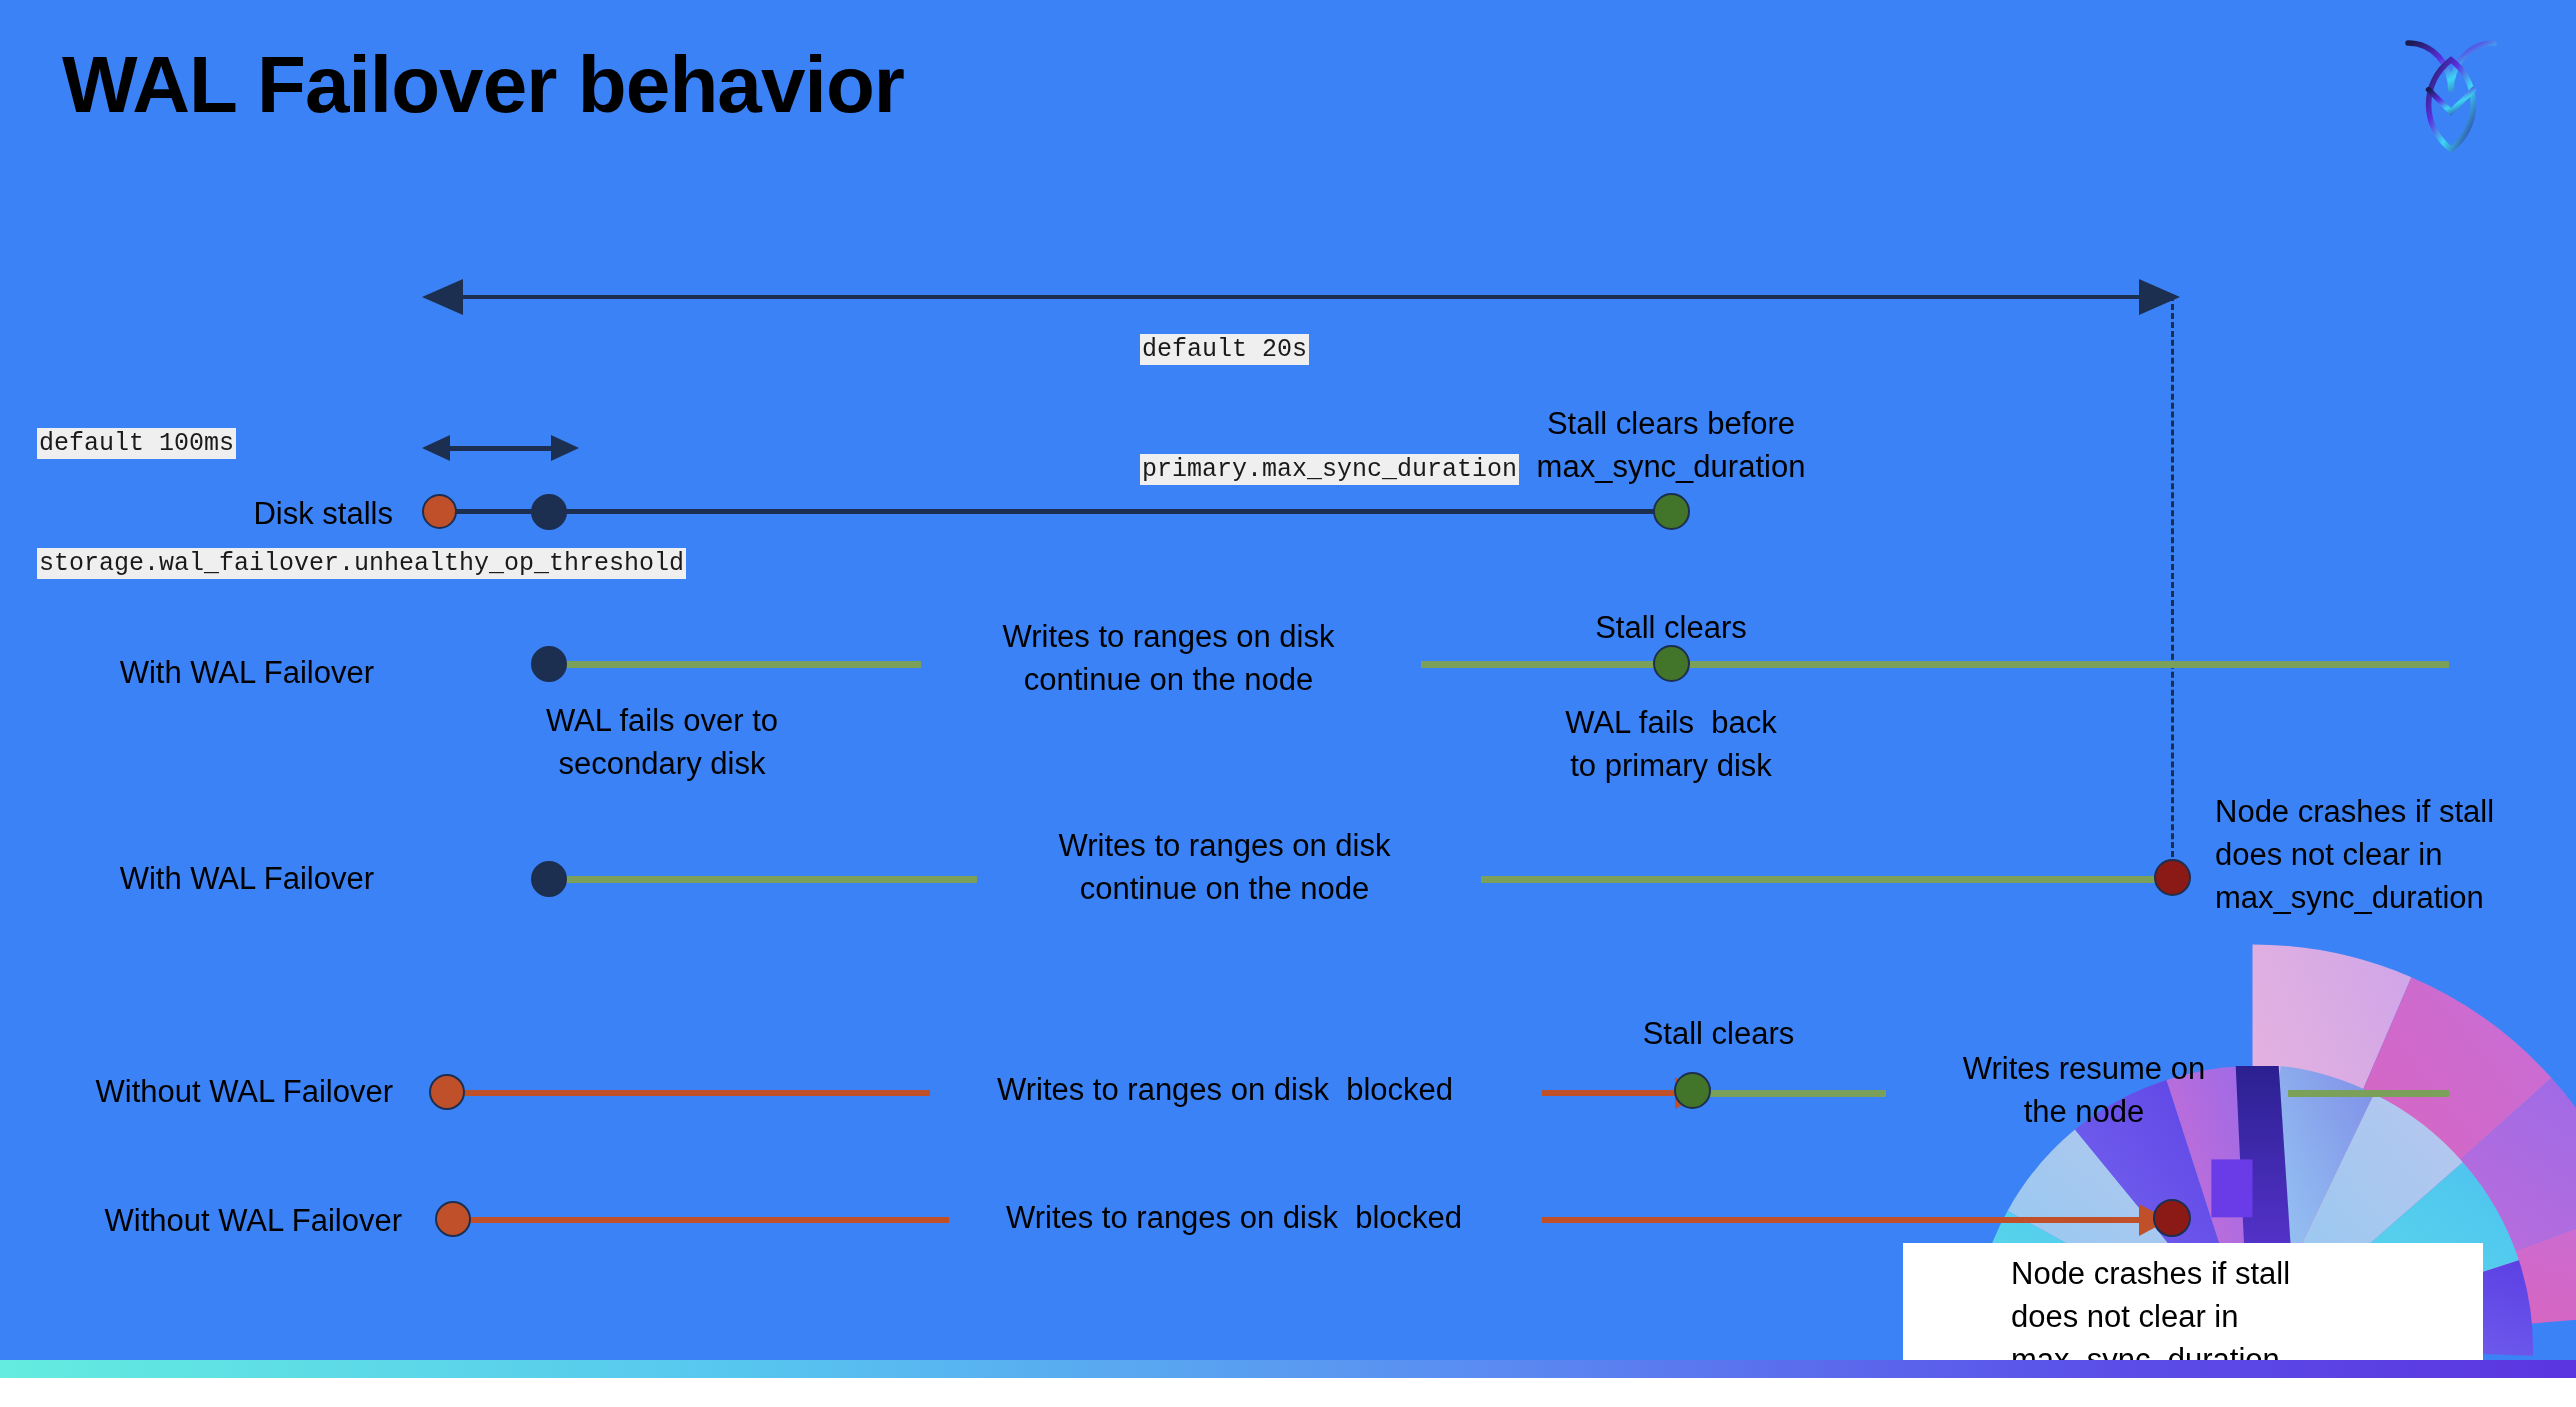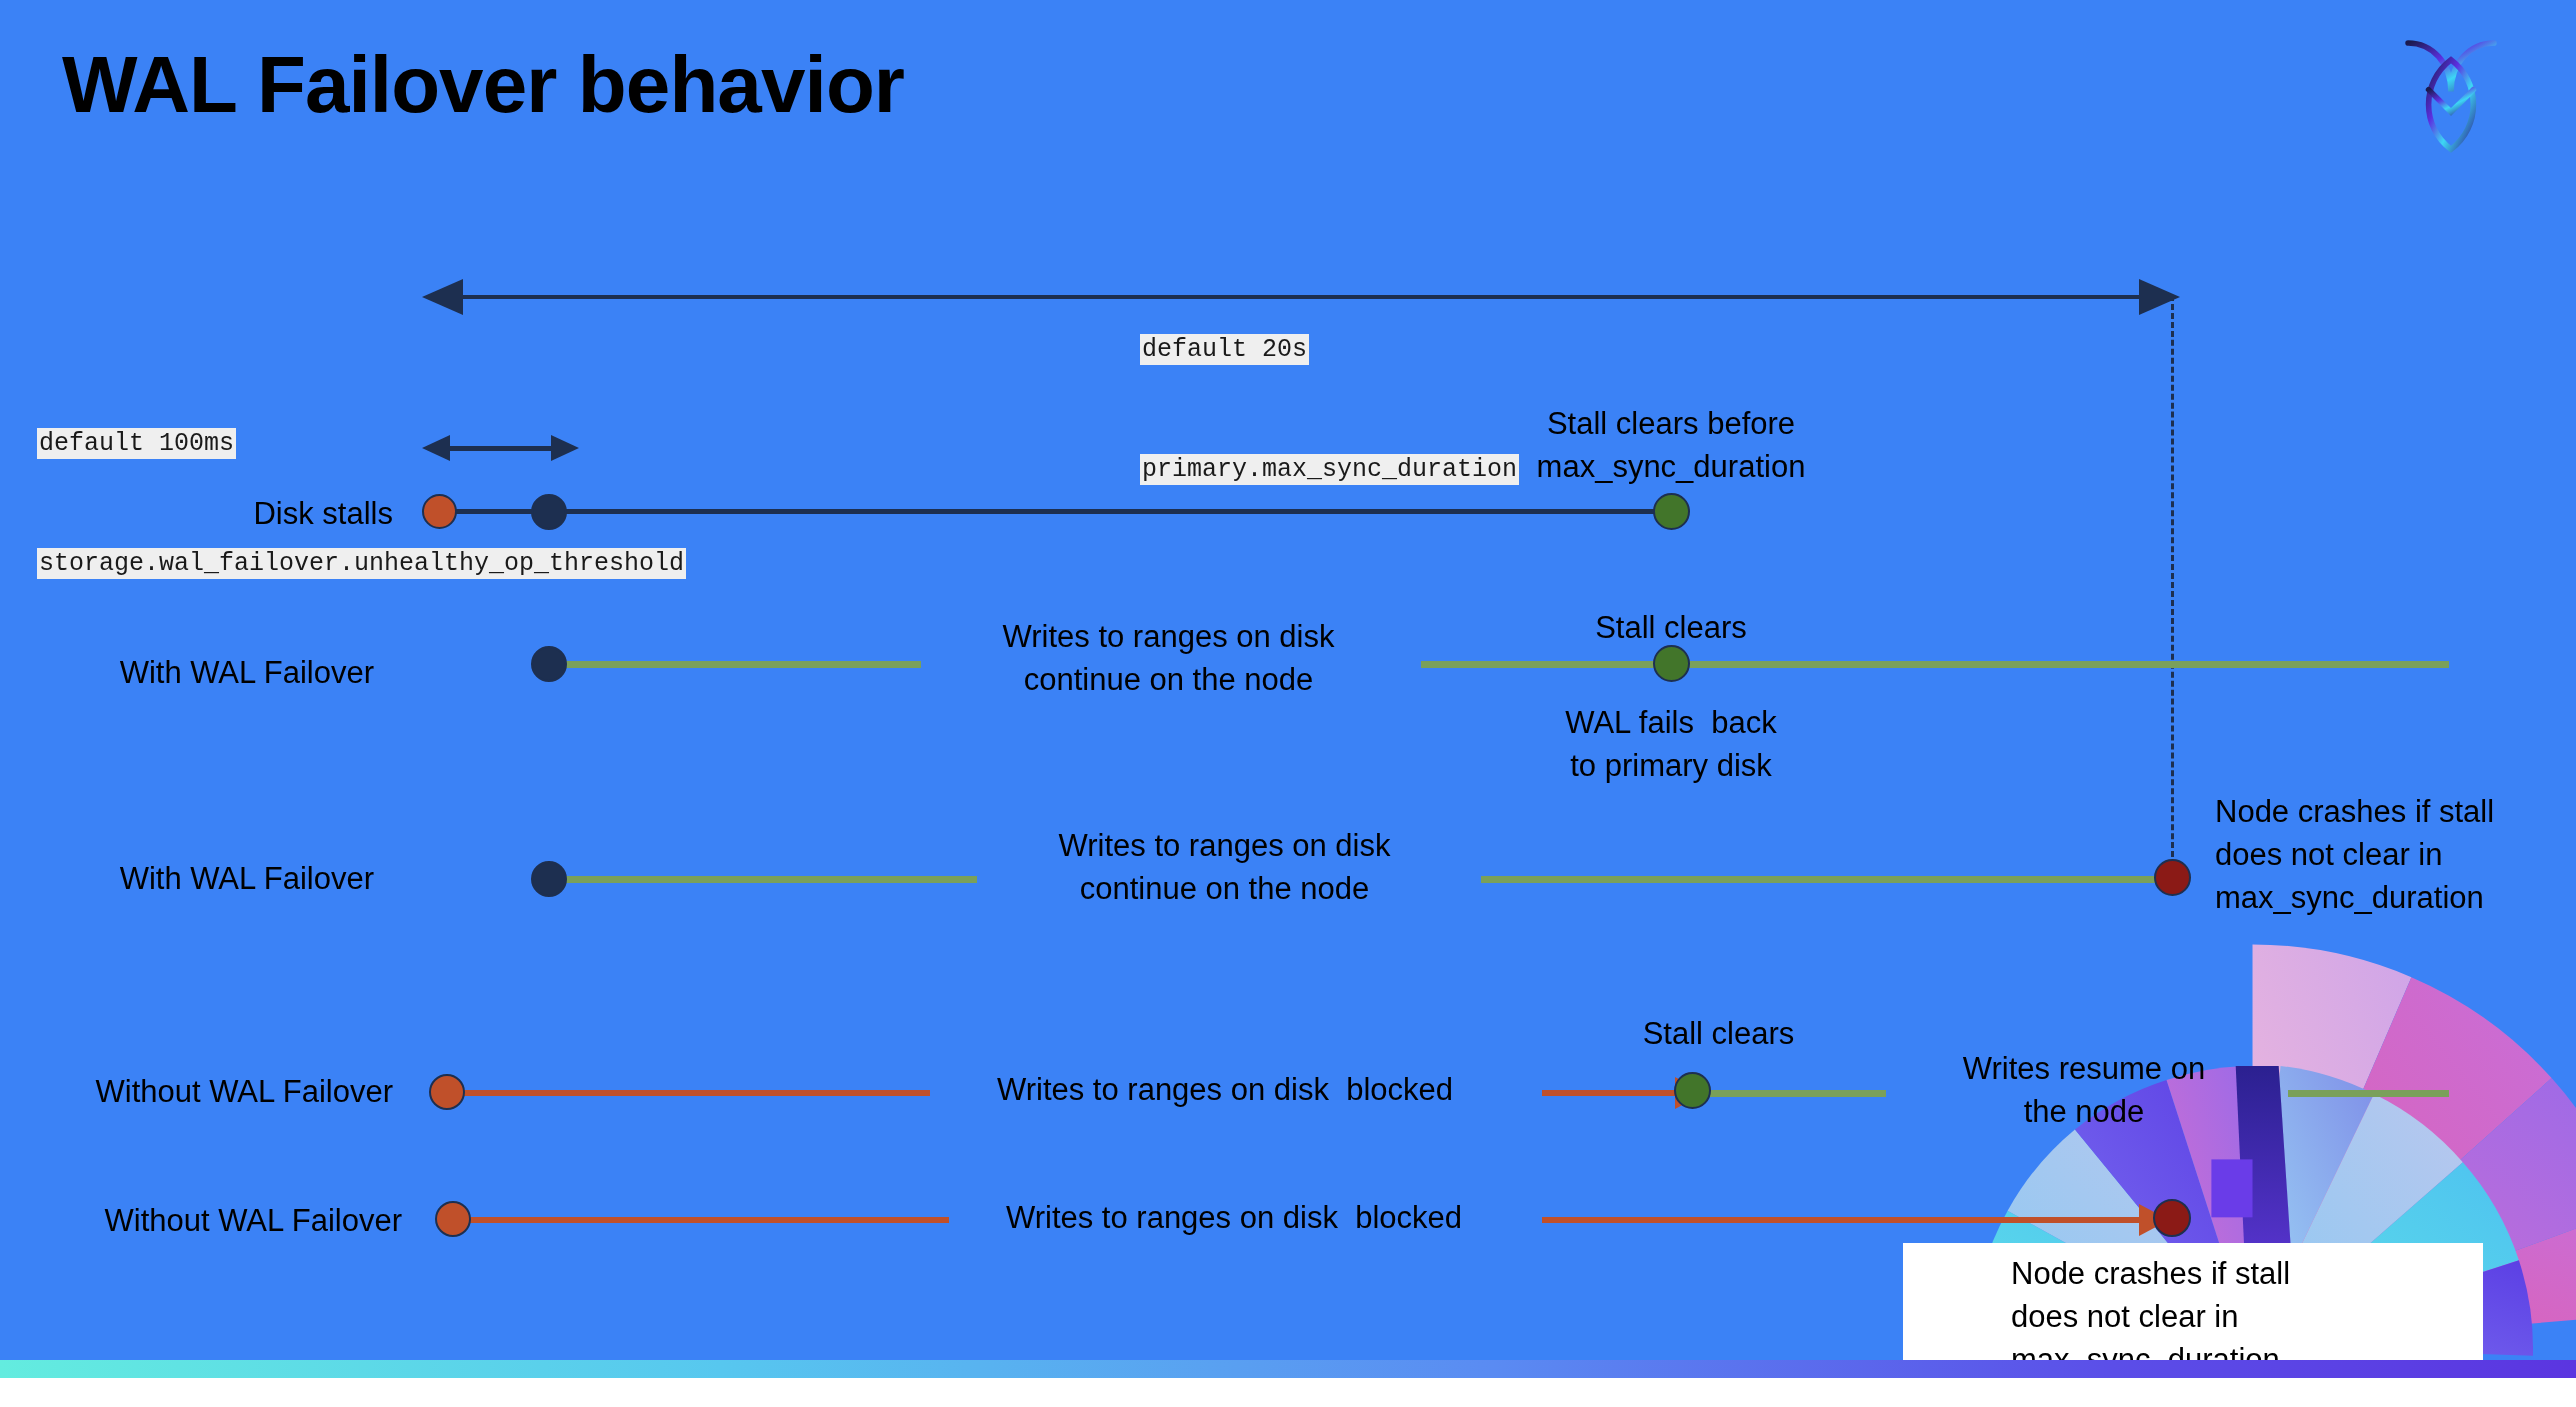--- a/index.html
+++ b/index.html
@@ -146,20 +146,22 @@
 
   <div class="abs line green thick" style="left:547px;top:661px;width:374px;"></div>
   <div class="abs line green thick" style="left:1421px;top:661px;width:1028px;"></div>
 
   <div class="abs dot navy" style="left:531px;top:646px;width:36px;height:36px;"></div>
   <div class="abs dot greenD" style="left:1653px;top:645px;width:37px;height:37px;"></div>
 
   <div class="abs lbl ctr" style="left:944px;top:615px;width:449px;">Writes to ranges on disk
 continue on the node</div>
   <div class="abs lbl ctr" style="left:1531px;top:606px;width:280px;">Stall clears</div>
+  <div class="abs lbl ctr" style="left:475px;top:699px;width:374px;">WAL fails over to
+secondary disk</div>
   <div class="abs lbl ctr" style="left:1512px;top:701px;width:318px;">WAL fails  back
 to primary disk</div>
 
   <div class="abs lbl rgt" style="left:0px;top:857px;width:374px;">With WAL Failover</div>
 
   <div class="abs line green thick" style="left:547px;top:876px;width:430px;"></div>
   <div class="abs line green thick" style="left:1481px;top:876px;width:692px;"></div>
 
   <div class="abs dot navy" style="left:531px;top:861px;width:36px;height:36px;"></div>
   <div class="abs dot darkred" style="left:2154px;top:859px;width:37px;height:37px;"></div>

